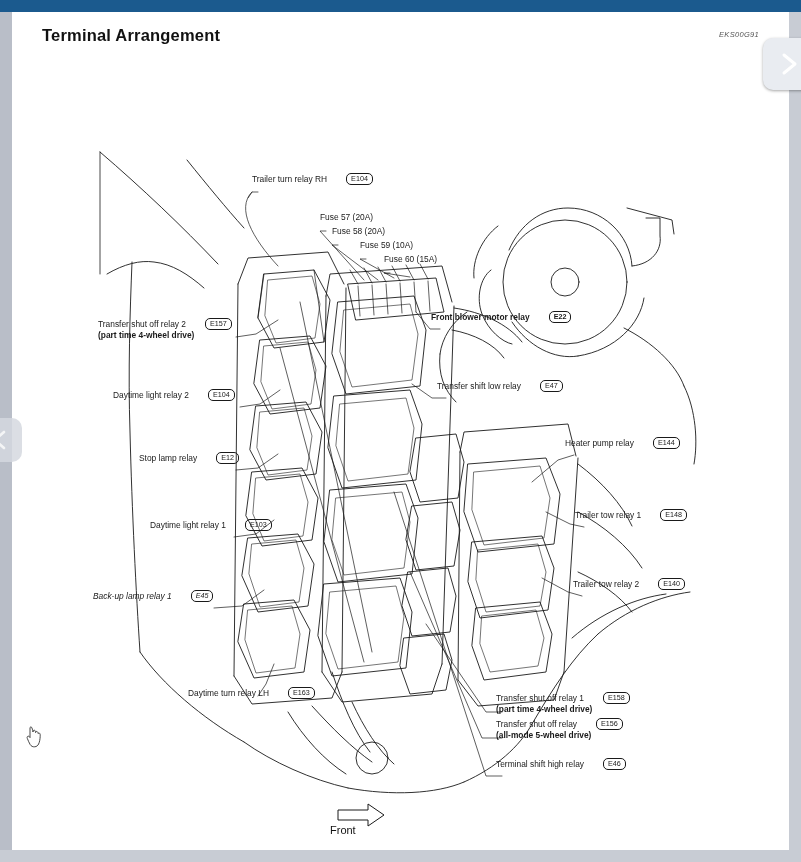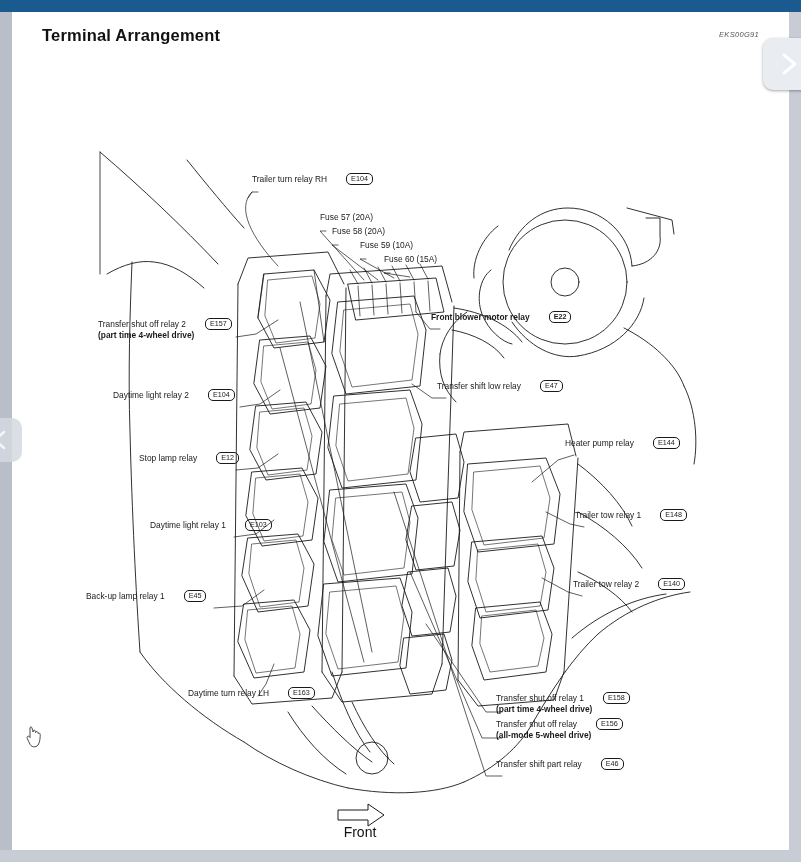--- a/index.html
+++ b/index.html
@@ -115,23 +115,23 @@
     border: 1px solid #1a1a1a;
     border-radius: 5px;
     padding: 0px 4px 0px 4px;
     font-size: 7.2px;
     line-height: 10px;
     margin-left: 19px;
     vertical-align: 1px;
   }
   .front-label {
     position: absolute;
-    font-size: 14px;
+    font-size: 11px;
     color: #111;
-    text-align: center;
+    text-align: left;
   }
 </style>
 </head>
 <body>
 
 <div id="page">
 
   <div class="top-bar"></div>
   <div class="page-left-edge"></div>
 
@@ -340,40 +340,40 @@
   </div>
 
   <div class="lbl" style="left:110px; top:519px;padding-left:40px;">
     <span>Daytime light relay 1</span><span class="ref">E103</span>
   </div>
 
   <div class="lbl" style="left:573px; top:578px;">
     <span>Trailer tow relay 2</span><span class="ref">E140</span>
   </div>
 
-  <div class="lbl" style="left:86px; top:590px;">
+  <div class="lbl" style="left:93px; top:590px;font-style:italic;">
     <span>Back-up lamp relay 1</span><span class="ref">E45</span>
   </div>
 
   <div class="lbl" style="left:188px; top:687px;">
     <span>Daytime turn relay LH</span><span class="ref">E163</span>
   </div>
 
   <div class="lbl" style="left:496px; top:692px;">
     <span>Transfer shut off relay 1</span><span class="ref">E158</span>
     <span class="sub">(part time 4-wheel drive)</span>
   </div>
 
   <div class="lbl" style="left:496px; top:718px;">
     <span>Transfer shut off relay</span><span class="ref">E156</span>
     <span class="sub">(all-mode 5-wheel drive)</span>
   </div>
 
   <div class="lbl" style="left:496px; top:758px;">
-    <span>Transfer shift part relay</span><span class="ref">E46</span>
+    <span>Terminal shift high relay</span><span class="ref">E46</span>
   </div>
 
   <div class="front-label" style="left:330px; top:824px; width:60px;">Front</div>
 
   <div class="next-chip">
     <svg width="26" height="26" viewBox="0 0 26 26">
       <path d="M8,4 L19,13 L8,22" fill="none" stroke="#ffffff" stroke-width="3" stroke-linecap="round" stroke-linejoin="round"></path>
     </svg>
   </div>
 

